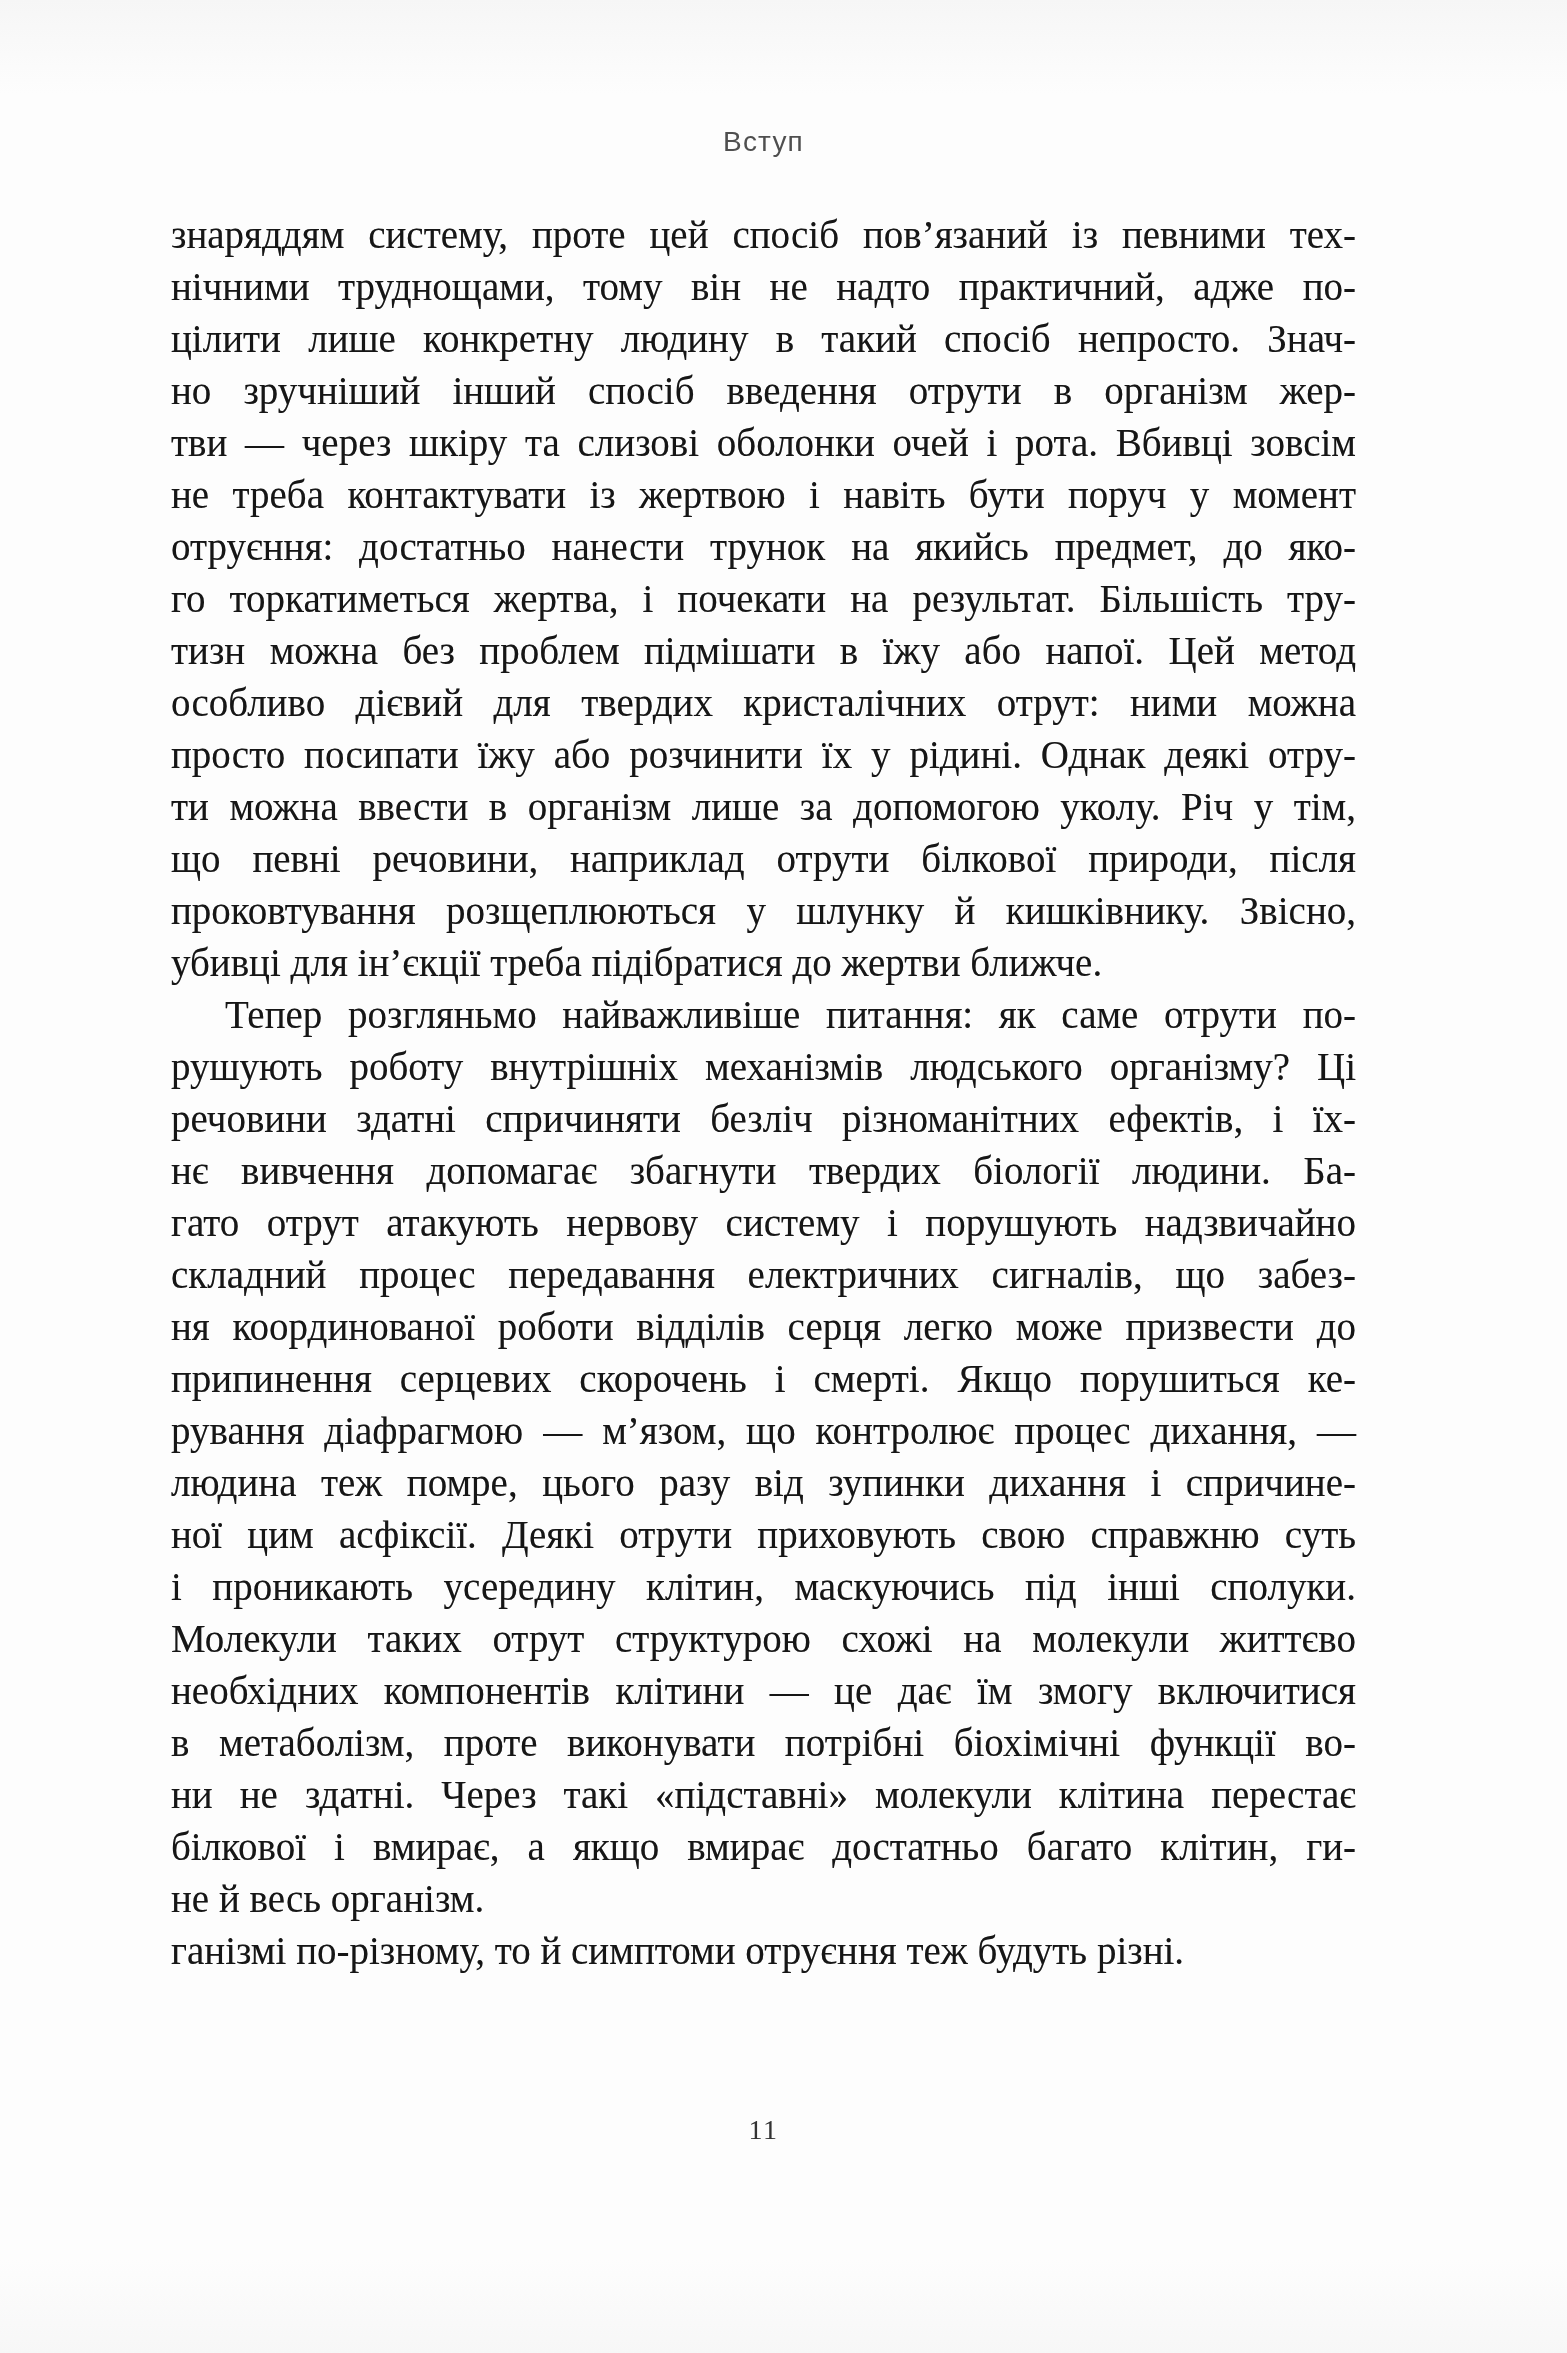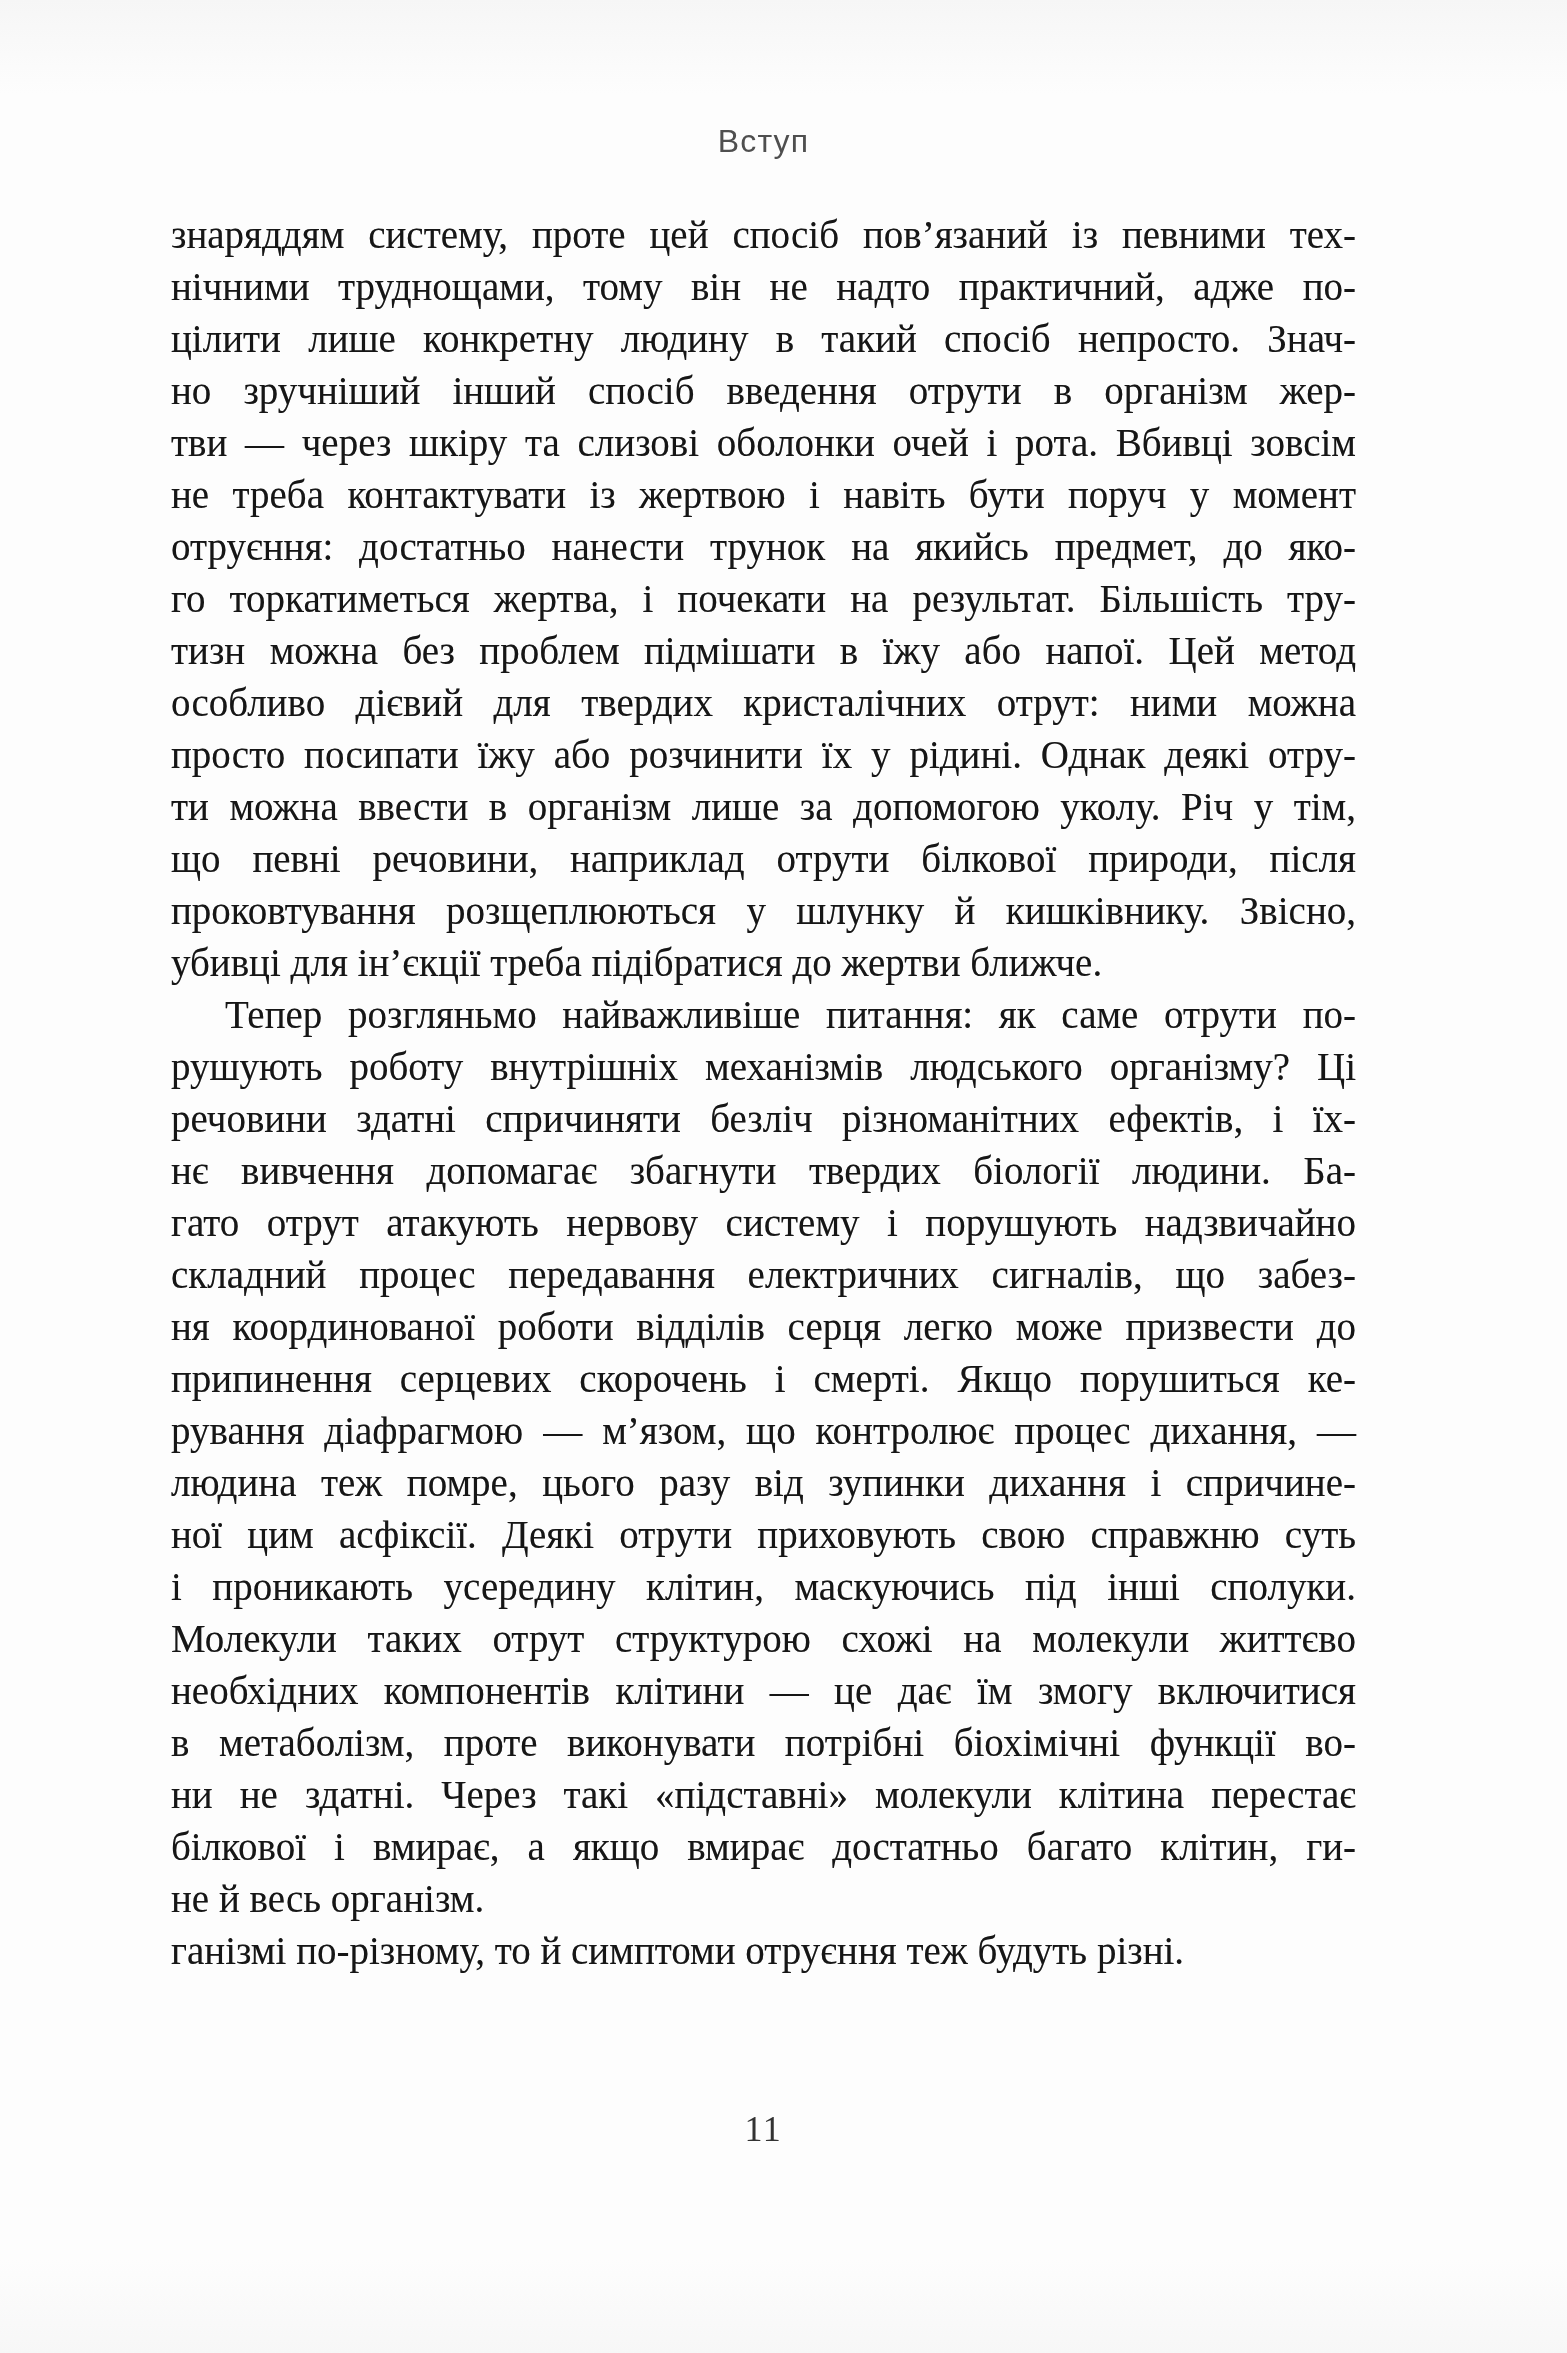--- a/index.html
+++ b/index.html
@@ -15,21 +15,21 @@
     background: linear-gradient(180deg, #f6f6f6 0%, #fdfdfd 4%, #fdfdfd 96%, #f7f7f7 100%);
     overflow: hidden;
   }
   .chapter-header {
     position: absolute;
     top: 122px;
     left: 171px;
     width: 1185px;
     text-align: center;
     font-family: "Liberation Sans", sans-serif;
-    font-size: 32px;
+    font-size: 28px;
     line-height: 39px;
     font-weight: 400;
     letter-spacing: 1.2px;
     color: #4f4f4f;
   }
   .page-body {
     position: absolute;
     top: 209px;
     left: 171px;
     width: 1185px;
@@ -53,21 +53,21 @@
   .text-line.para-end {
     text-align-last: left;
   }
   .page-number {
     position: absolute;
     top: 2113px;
     left: 171px;
     width: 1185px;
     text-align: center;
     font-family: "Liberation Serif", "DejaVu Serif", serif;
-    font-size: 36px;
+    font-size: 28px;
     line-height: 33px;
     letter-spacing: 1.6px;
     color: #333333;
   }
 </style>
 </head>
 <body>
 
 <div class="page">
 

